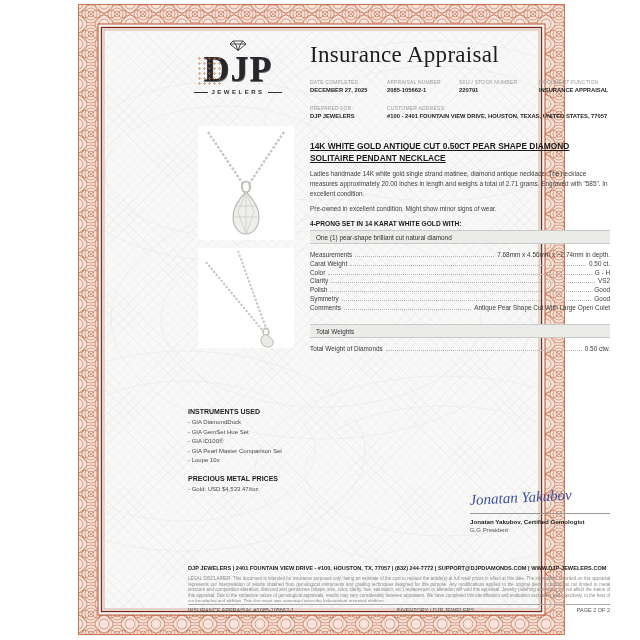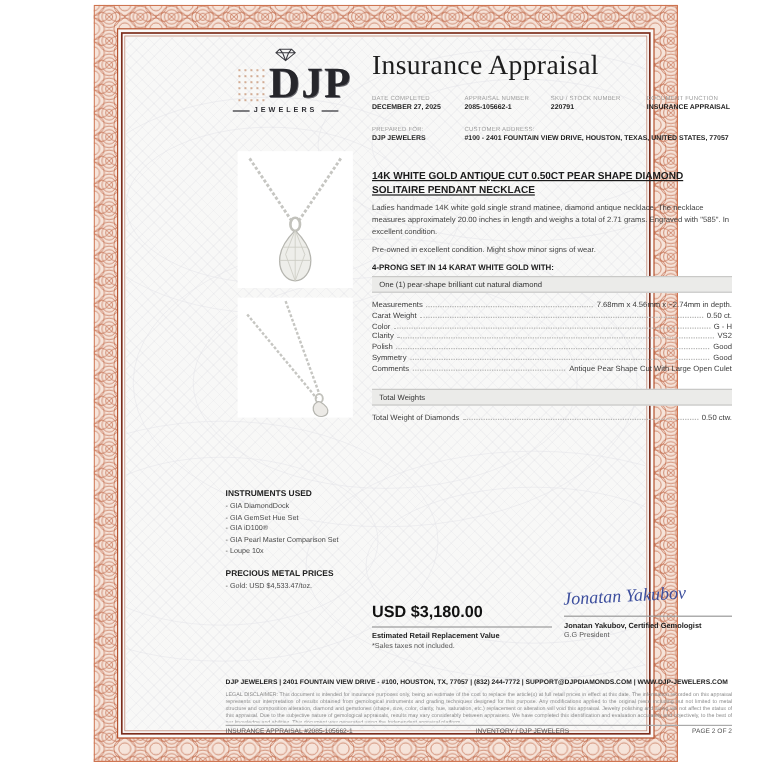--- a/index.html
+++ b/index.html
@@ -13,21 +13,21 @@
     position:absolute;left:27px;top:27px;width:433px;height:577px;
     background:
       repeating-linear-gradient(45deg, rgba(185,185,200,.10) 0 1px, transparent 1px 7px),
       repeating-linear-gradient(-45deg, rgba(185,185,200,.10) 0 1px, transparent 1px 7px),
       #f8f8f7;
     overflow:hidden;
   }
   .wm{position:absolute;left:0;top:0;opacity:.55;}
 
   
-  .logo{position:absolute;left:105px;top:36px;width:110px;text-align:right;}
+  .logo{position:absolute;left:105px;top:36px;width:110px;text-align:center;}
   .logo .dia{display:block;margin:0 auto 0;}
   .logo-text{
     font-family:"Liberation Serif",serif;font-weight:bold;font-size:36px;line-height:36px;
     color:#26262b;letter-spacing:1px;text-shadow:0.6px 0.6px 0 #6a6a70;
   }
   .logo-orn{
     position:absolute;left:14px;top:16px;width:26px;height:30px;opacity:.55;
     background:radial-gradient(circle at 50% 50%, #b87347 0 1.2px, transparent 1.3px);
     background-size:5px 5px;border-radius:4px;pointer-events:none;
   }
@@ -275,25 +275,20 @@
   <div class="band band2">Total Weights</div>
 
   <div class="totals">
     <div class="spec-row">
         <span class="lb">Total Weight of Diamonds</span>
         <span class="leader"></span>
         <span class="vl">0.50 ctw.</span>
       </div>
   </div>
 
-  <div class="value-block">
-    <div class="value-amt">USD $3,180.00</div>
-    <div class="value-lab">Estimated Retail Replacement Value</div>
-    <div class="value-note">*Sales taxes not included.</div>
-  </div>
 
   <div class="sig-block">
     <div class="sig-script">Jonatan Yakubov</div>
     <div class="sig-rule"></div>
     <div class="sig-name">Jonatan Yakubov, Certified Gemologist</div>
     <div class="sig-title">G.G President</div>
   </div>
 
   <div class="f-contact">
       <div class="in">DJP JEWELERS | 2401 FOUNTAIN VIEW DRIVE - #100, HOUSTON, TX, 77057 | (832) 244-7772 | SUPPORT@DJPDIAMONDS.COM | WWW.DJP-JEWELERS.COM</div>

